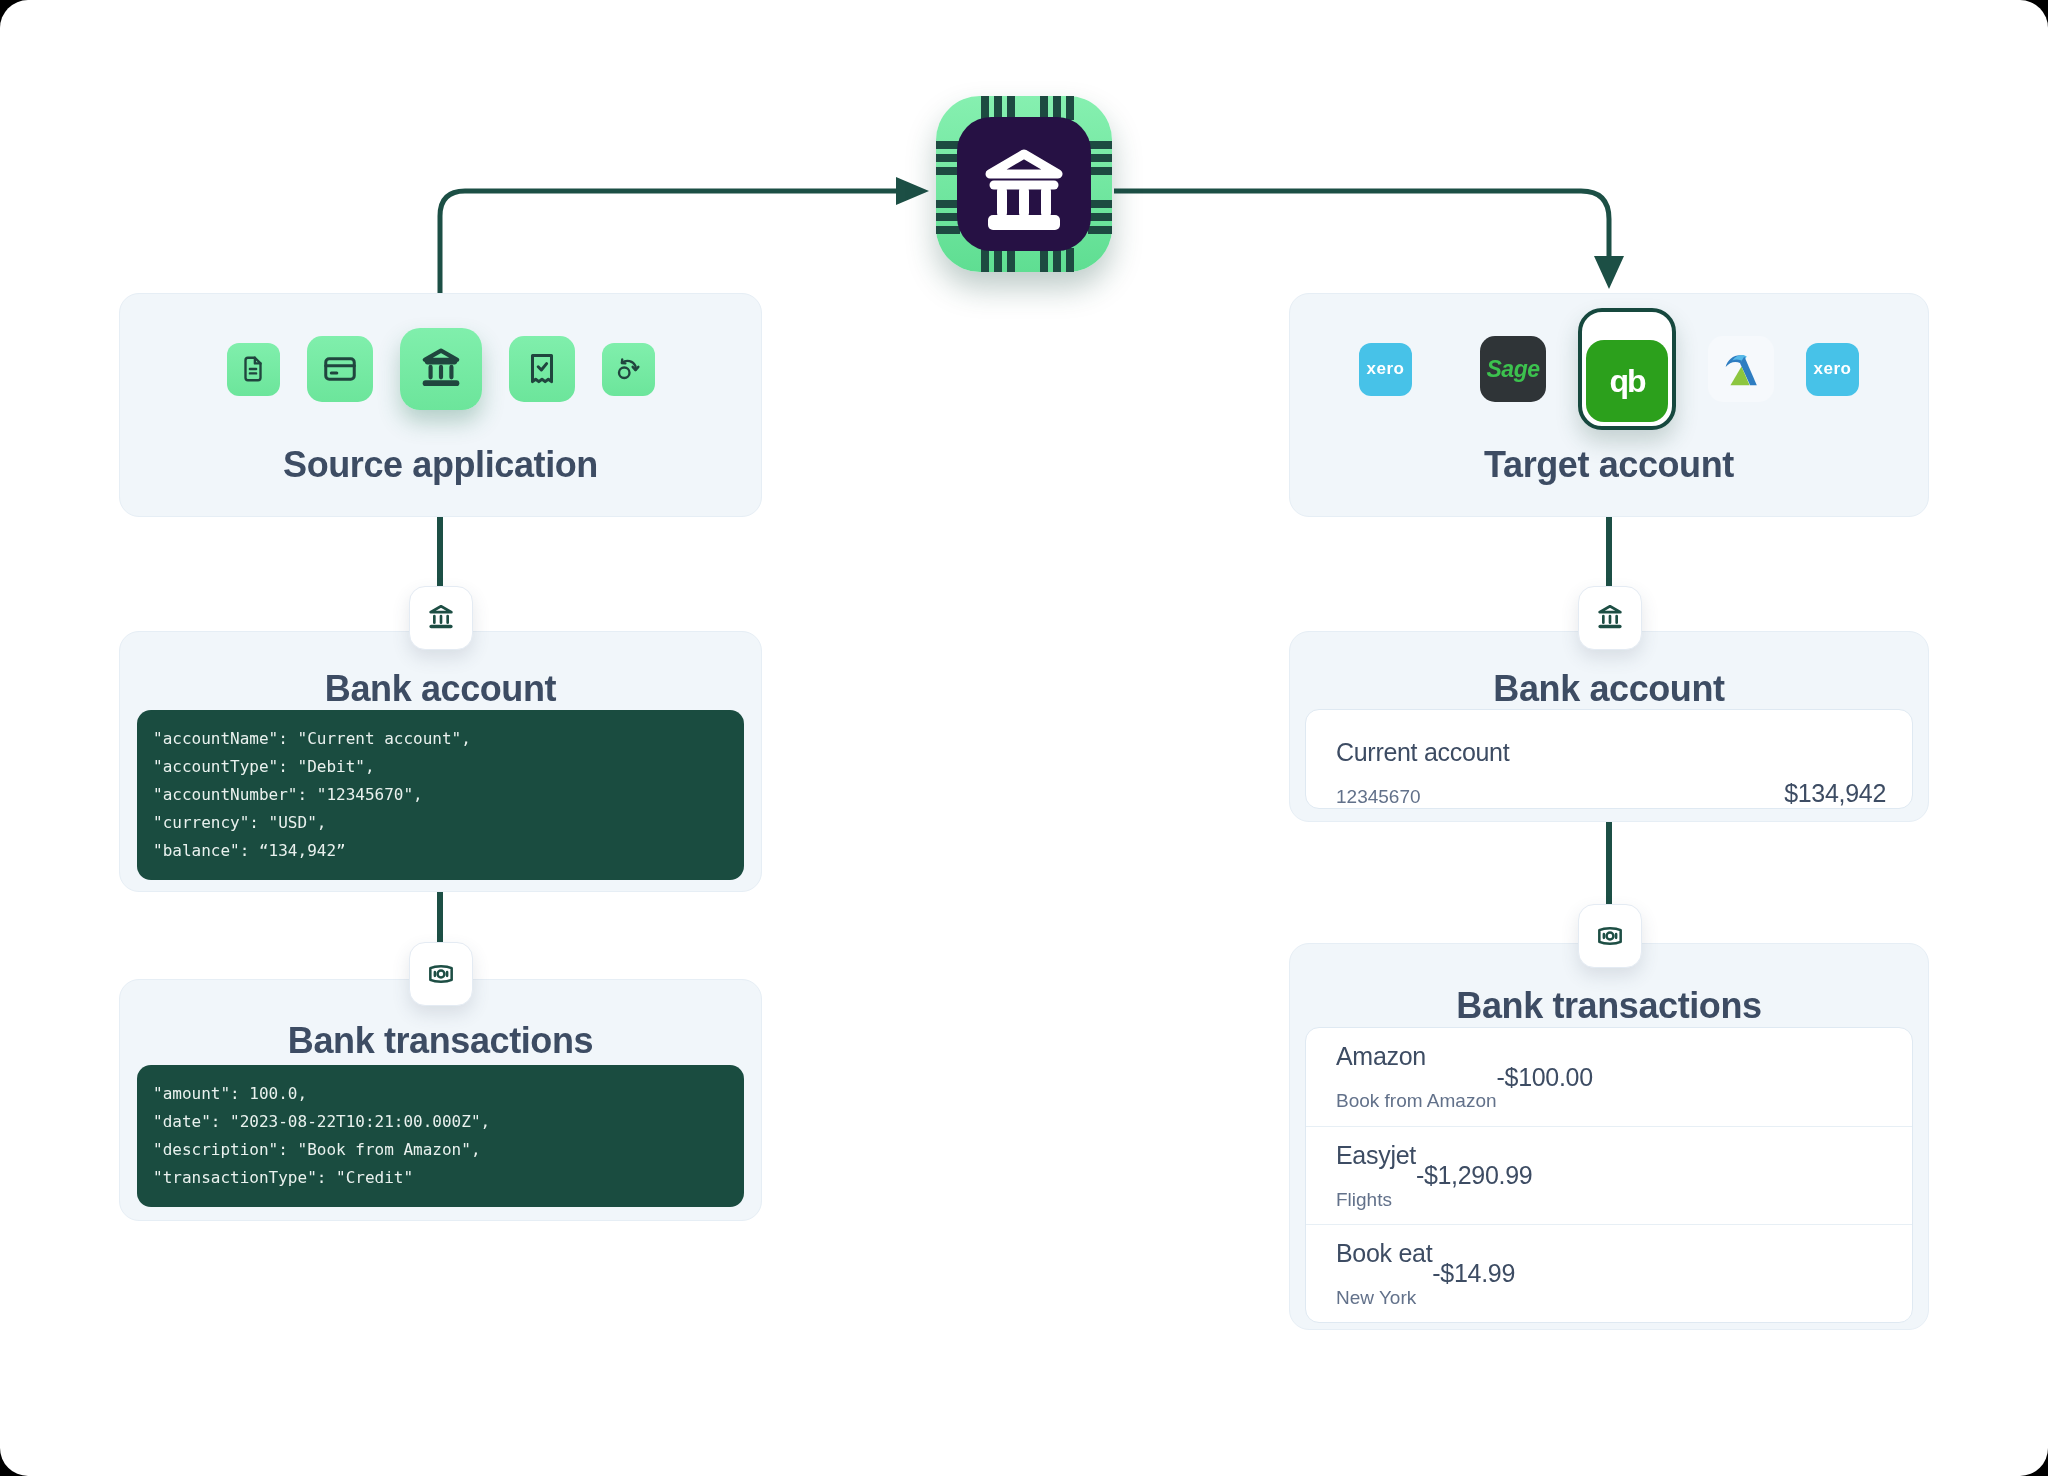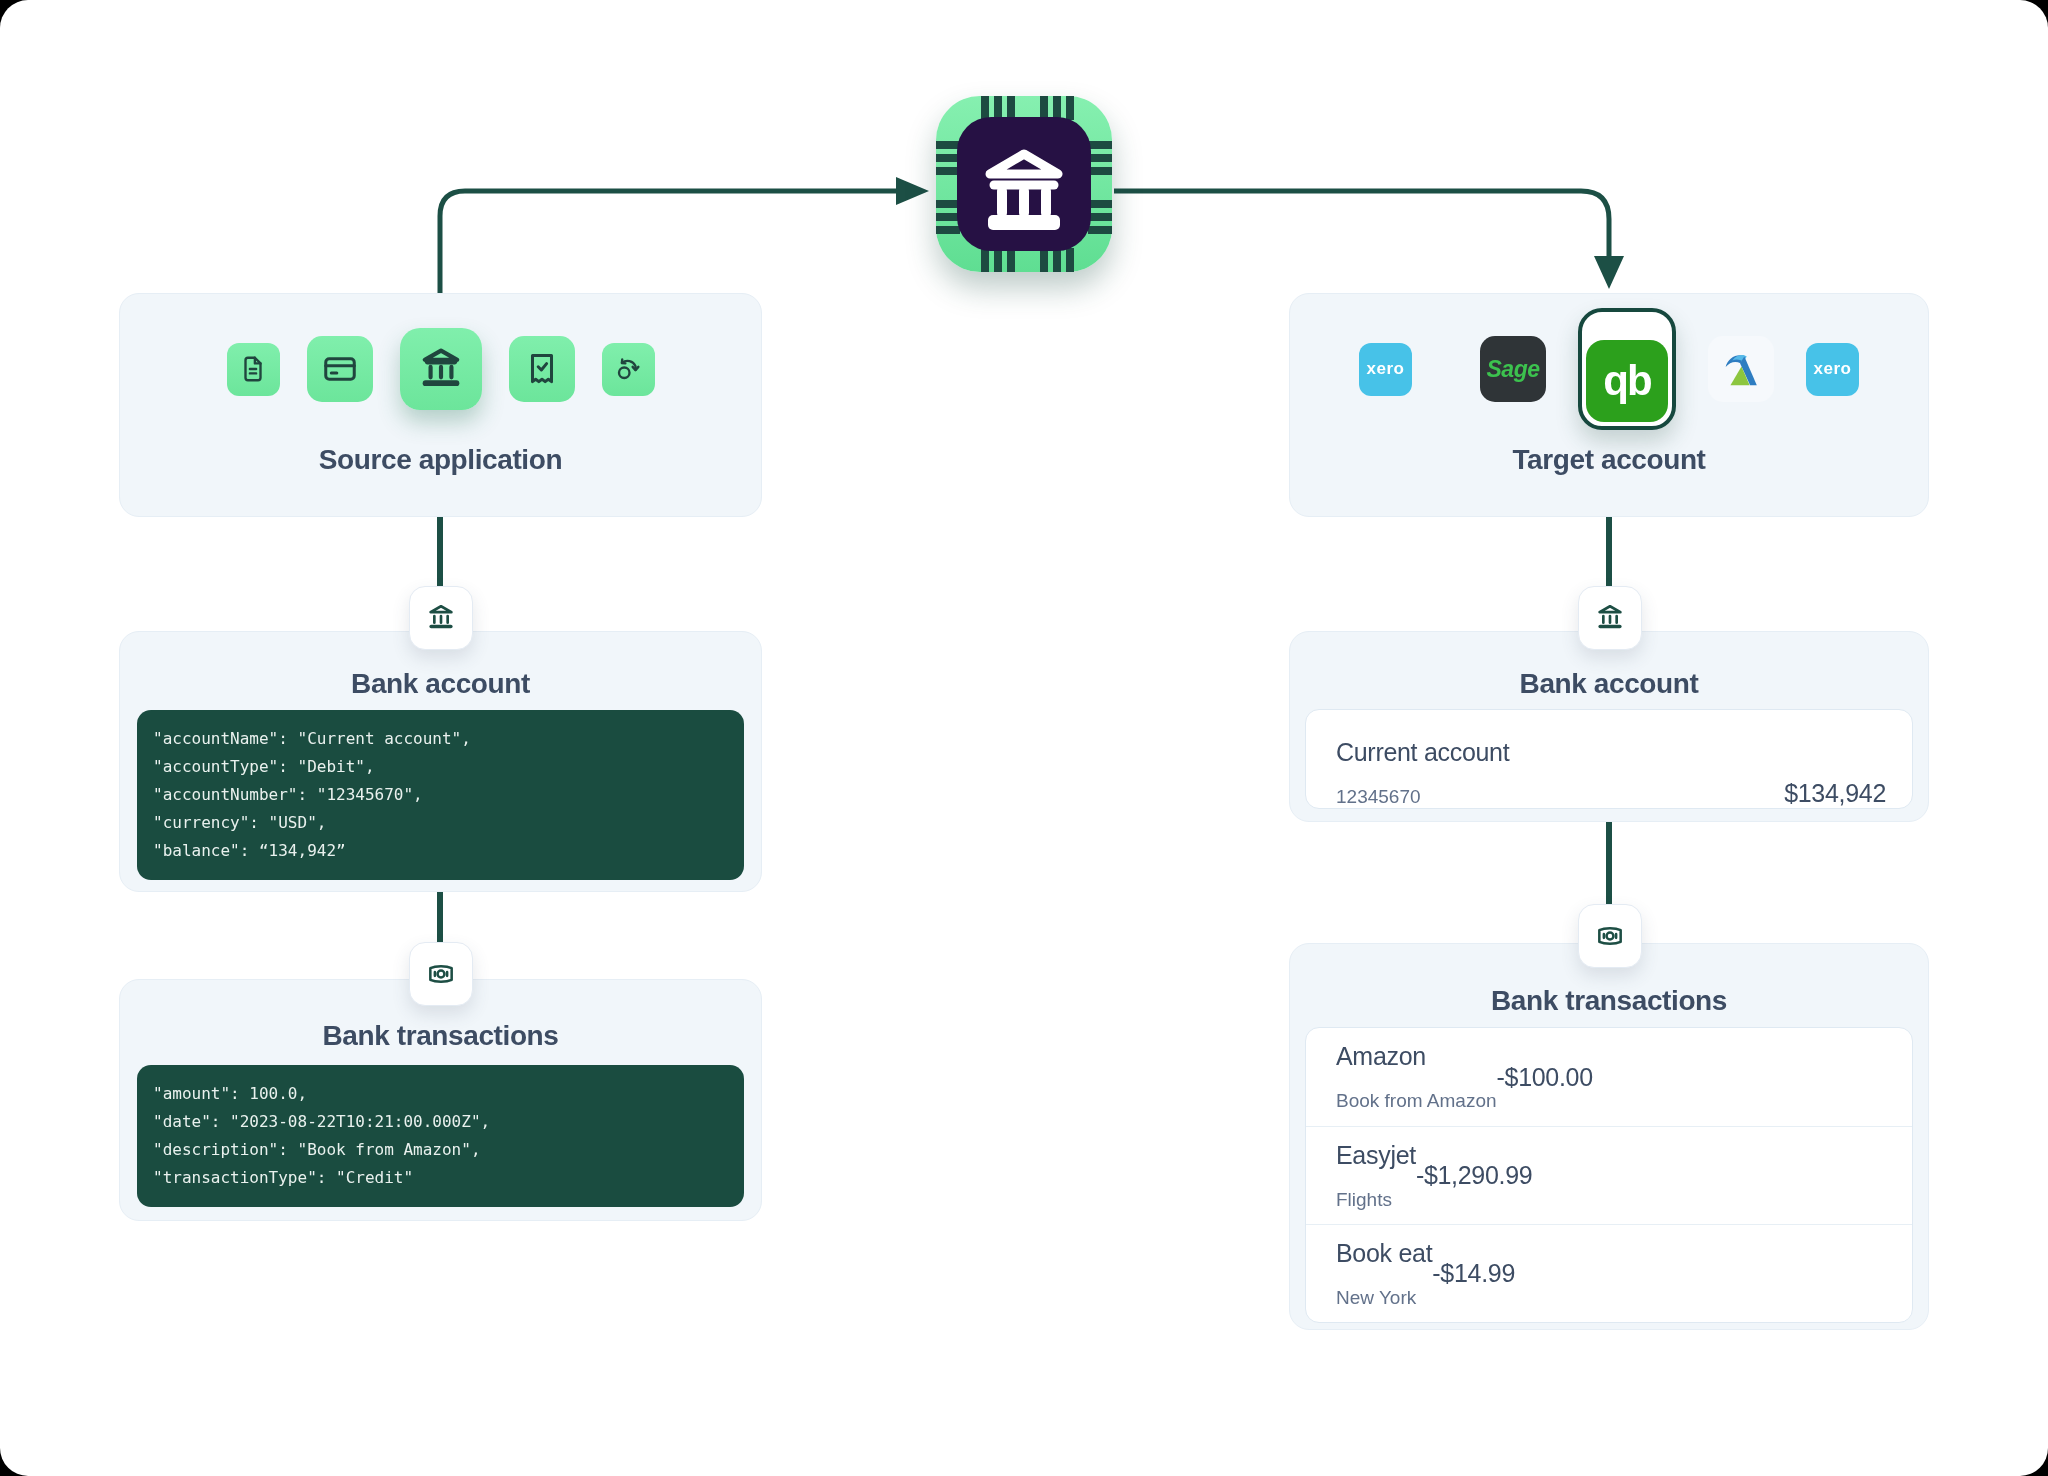--- a/index.html
+++ b/index.html
@@ -5,40 +5,40 @@
   html,body{margin:0;padding:0;background:#000;}
   .page{position:relative;width:2048px;height:1476px;background:#fff;border-radius:28px;overflow:hidden;
         font-family:"Liberation Sans",sans-serif;color:#3D4C63;}
   .wires{position:absolute;inset:0;pointer-events:none;}
 
   
   .chip{position:absolute;left:936px;top:96px;width:176px;height:176px;border-radius:44px;
         box-shadow:0 16px 30px rgba(23,73,62,.28);}
   
   .panel{position:absolute;background:#F1F6FA;border:1.5px solid #E6EEF5;border-radius:20px;box-sizing:border-box;}
-  .panel-title{position:absolute;left:0;right:0;text-align:center;font-size:28px;font-weight:700;
+  .panel-title{position:absolute;left:0;right:0;text-align:center;font-size:36px;font-weight:700;
                letter-spacing:-.4px;color:#3D4C63;margin:0;}
   .icons-row{position:absolute;top:0;left:0;right:0;height:150px;display:flex;align-items:center;
              justify-content:center;}
   .tile{display:flex;align-items:center;justify-content:center;border-radius:14px;
         background:linear-gradient(180deg,#80EFAC,#6CE59B);}
   .tile.s{width:53px;height:53px;border-radius:12px;}
   .tile.m{width:66px;height:66px;border-radius:15px;}
   .tile.l{width:82px;height:82px;border-radius:20px;box-shadow:0 12px 22px rgba(40,120,86,.30);}
   .src-row{gap:27px;}
   .tgt-row{gap:32px;}
   .tile svg{display:block;}
   
   .app{display:flex;align-items:center;justify-content:center;color:#fff;font-weight:700;}
   .app.xero{width:53px;height:53px;border-radius:12px;background:#47C2E8;font-size:17px;letter-spacing:.5px;}
   .app.sage{width:66px;height:66px;border-radius:15px;background:#2F3437;color:#3CC24E;
             font-size:23px;font-style:italic;letter-spacing:-.5px;margin-left:36px;}
   .qb-ring{border:4px solid #16483E;background:#fff;border-radius:24px;padding:4px;
            box-shadow:0 12px 22px rgba(40,80,70,.22);}
-  .app.qb{width:82px;height:82px;border-radius:18px;background:#2CA01C;font-size:42px;letter-spacing:-2px;margin-top:24px;}
+  .app.qb{width:82px;height:82px;border-radius:18px;background:#2CA01C;font-size:32px;letter-spacing:-2px;margin-top:24px;}
   .app.freeagent{width:66px;height:66px;border-radius:15px;background:#F6F9FC;}
   
   .badge{position:absolute;width:62px;height:62px;background:#fff;border:1px solid #E4EBF3;border-radius:16px;
          display:flex;align-items:center;justify-content:center;box-shadow:0 8px 18px rgba(61,76,99,.14);}
   
   .code{position:absolute;left:17px;right:17px;background:#1A4C40;border-radius:14px;margin:0;
         padding:15px 0 15px 16px;color:#E9F1EE;font-family:"DejaVu Sans Mono",monospace;
         font-size:16px;line-height:28px;white-space:pre;overflow:hidden;}
   
   .inner-card{position:absolute;left:15px;right:15px;background:#fff;border:1.5px solid #DFE9F2;

